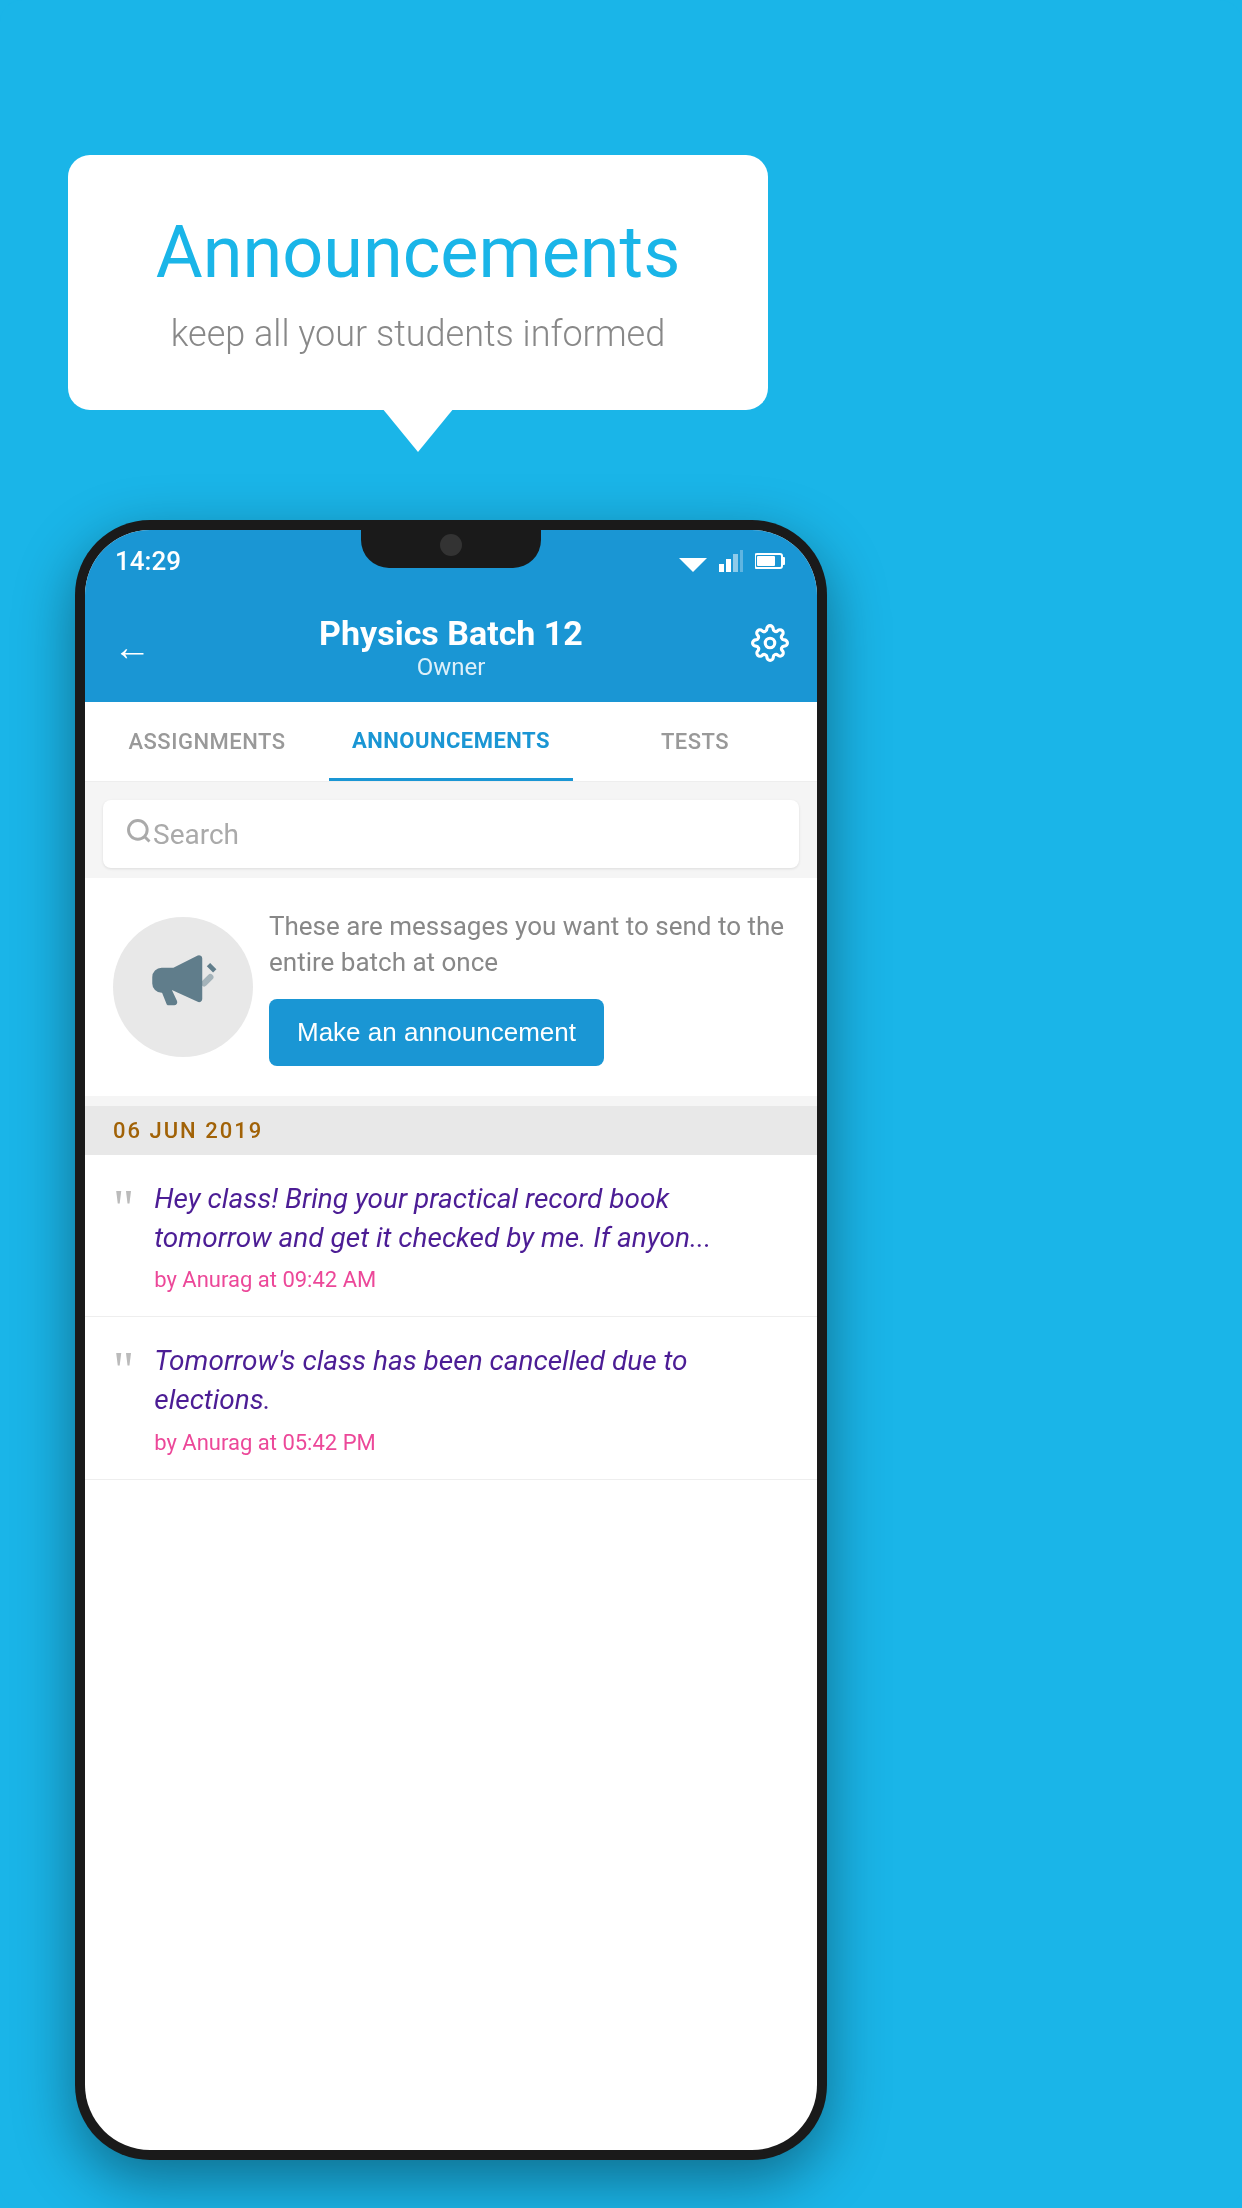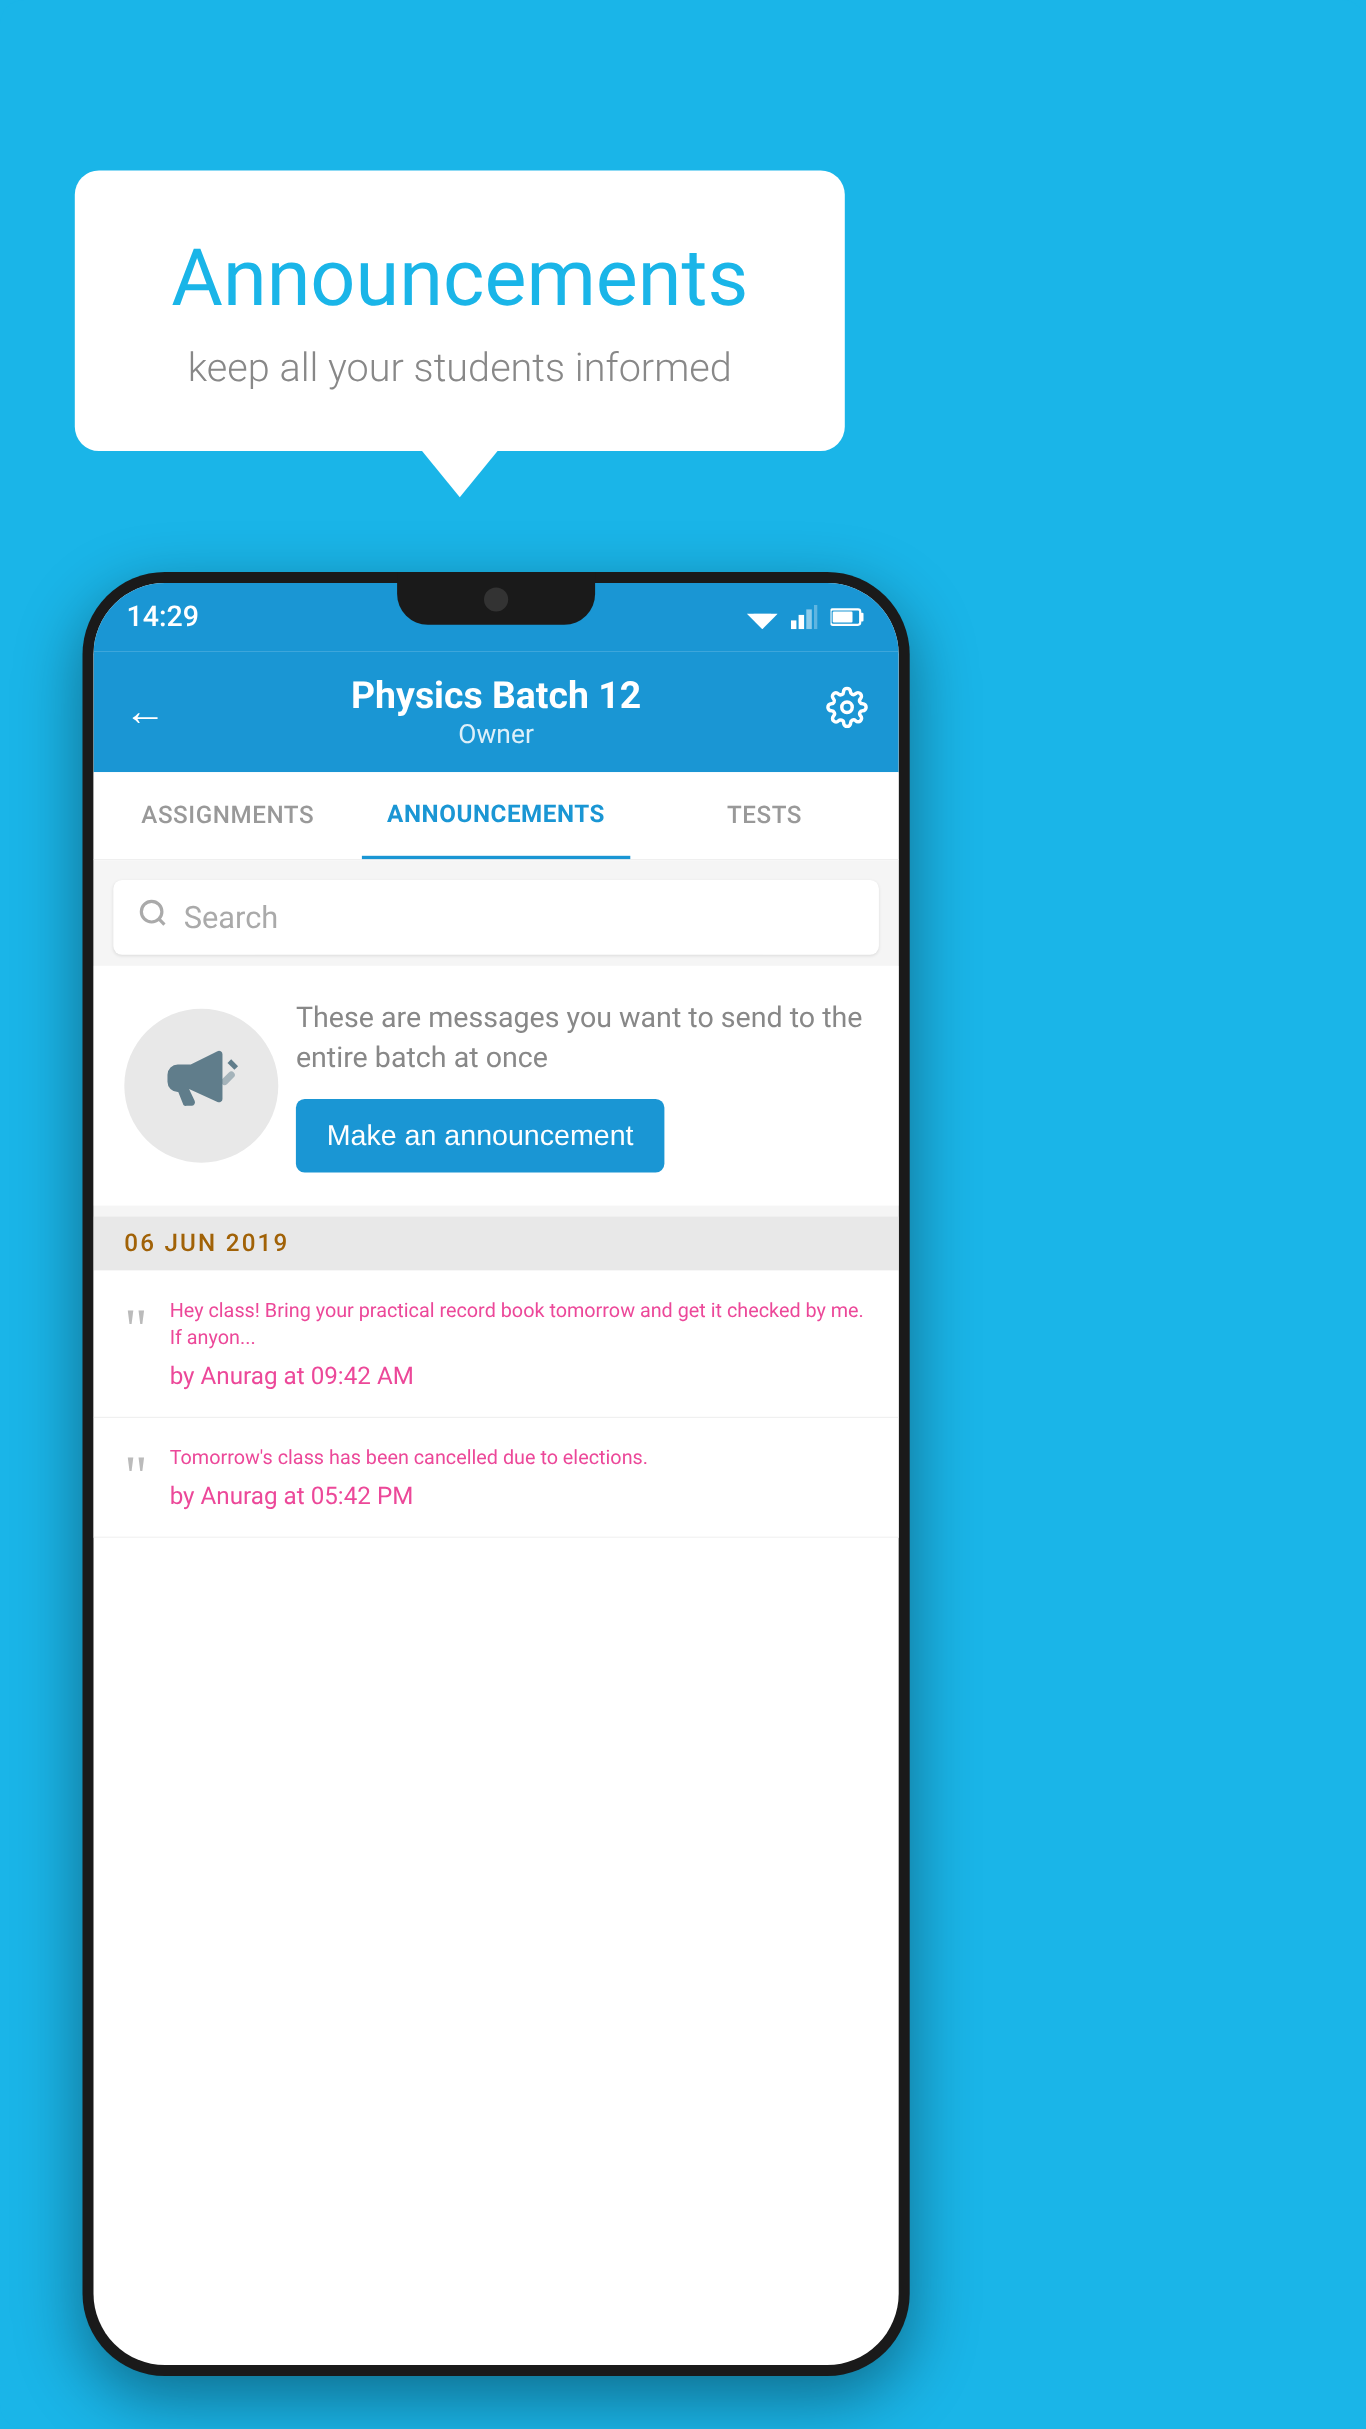--- a/index.html
+++ b/index.html
@@ -208,21 +208,20 @@
 
     
     .search-bar {
       background: white;
       margin: 18px 18px 10px 18px;
       border-radius: 8px;
       height: 68px;
       display: flex;
       align-items: center;
       padding: 0 22px;
-      gap: 14px;
       box-shadow: 0 1px 3px rgba(0,0,0,0.1);
     }
 
     .search-icon {
       color: #aaa;
       font-size: 30px;
     }
 
     .search-text {
       color: #aaa;
@@ -299,22 +298,23 @@
       line-height: 1;
       margin-top: 4px;
       font-family: Georgia, serif;
     }
 
     .announcement-content {
       flex: 1;
     }
 
     .announcement-text {
-      font-size: 18px;
-      color: #ec4899;
+      font-size: 28px;
+      color: #4c1d95;
+      font-style: italic;
       line-height: 1.4;
       margin-bottom: 10px;
     }
 
     .announcement-meta {
       font-size: 22px;
       color: #ec4899;
     }
   </style>
 </head>

